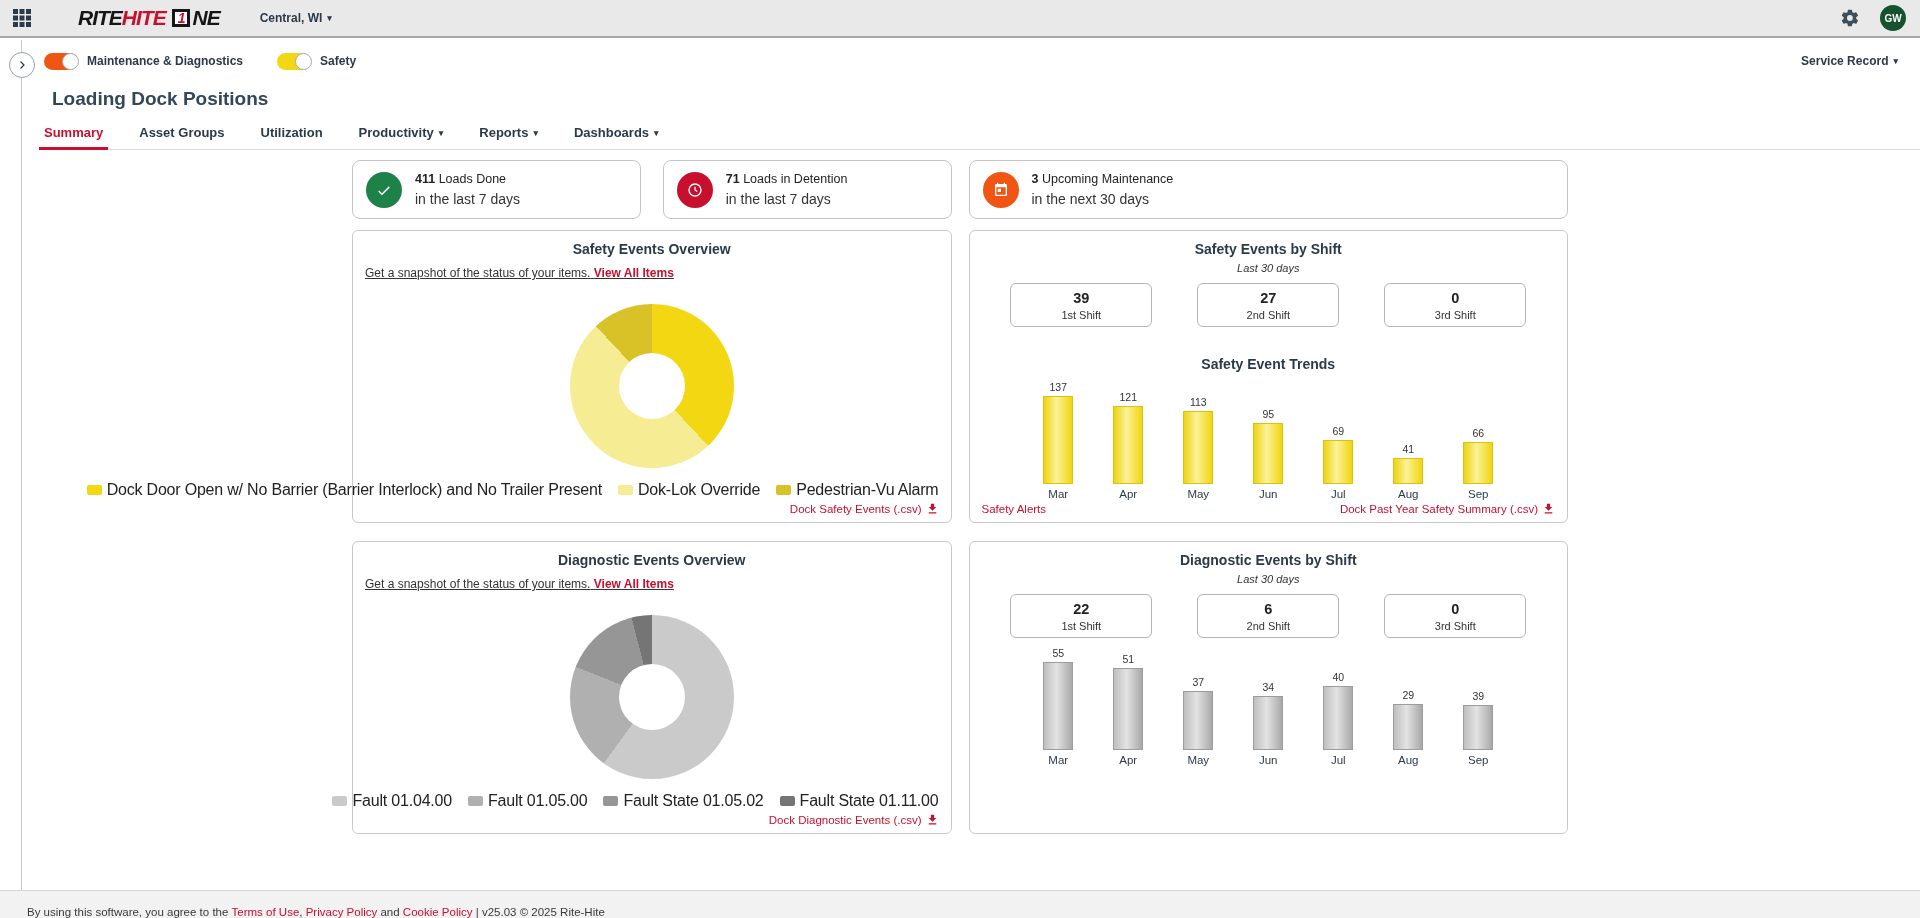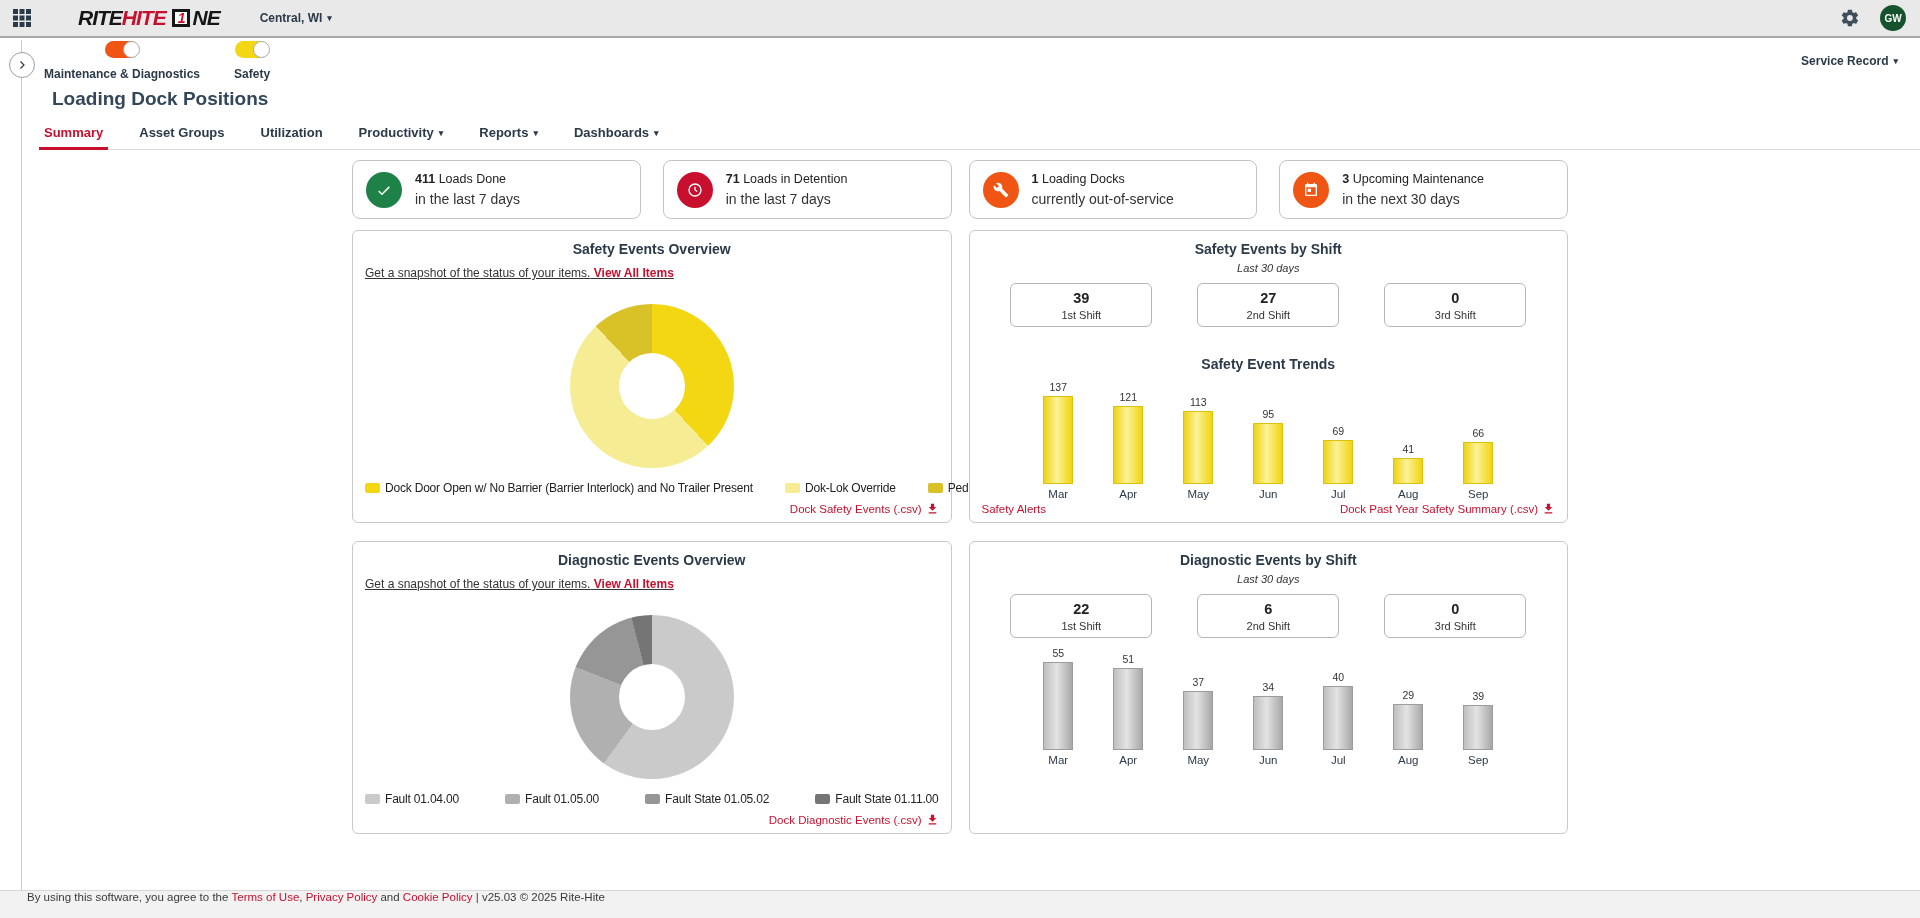--- a/index.html
+++ b/index.html
@@ -32,21 +32,21 @@
   }
   
   .rail-line { position:absolute; left:21px; top:40px; bottom:28px; width:1px; background:#c9c9c9; }
   .rail-btn {
     position:absolute; left:9px; top:52px; width:26px; height:26px; border-radius:50%;
     background:#fff; border:1px solid #9aa0a6; display:flex; align-items:center; justify-content:center;
     cursor:pointer; z-index:3;
   }
   
   .toolbar { display:flex; align-items:center; margin-top:12px; padding:0 22px 0 44px; height:22px; }
-  .toggle-group { display:flex; align-items:center; gap:9px; margin-right:34px;flex-direction:column; }
+  .toggle-group { display:flex; align-items:center; gap:9px; margin-right:34px; }
   .toggle { width:34px; height:17px; border-radius:9px; position:relative; cursor:pointer; flex-shrink:0; }
   .toggle .knob {
     position:absolute; right:-1px; top:0; width:17px; height:17px; border-radius:50%;
     background:#fff; border:1px solid #a9a9a9;
   }
   .toggle-label { font-size:12px; font-weight:bold; color:#2b3a49; }
   .service-record { margin-left:auto; font-size:12px; font-weight:bold; color:#2b3a49; display:flex; align-items:center; gap:5px; cursor:pointer; }
   
   .page-title { margin:16px 0 0 52px; font-size:19px; font-weight:bold; color:#33475b; }
   .tabs { margin:15px 0 0 44px; display:flex; gap:36px; border-bottom:1px solid #dcdcdc; padding-bottom:9px; }
@@ -68,21 +68,21 @@
     position:relative; background:#fff; border:1px solid #c9c9c9; border-radius:6px;
     height:293px; padding:10px 12px;
   }
   .panel.first { margin-bottom:18px; }
   .panel-title { text-align:center; font-size:14px; font-weight:bold; color:#2b3a49; }
   .overview-desc { font-size:12px; color:#333; margin-top:9px;text-decoration:underline; }
   .view-all { color:#c8102e; font-weight:bold; cursor:pointer; }
   .donut-wrap { display:flex; justify-content:center; margin-top:24px; }
   .donut { width:164px; height:164px; border-radius:50%; position:relative; }
   .donut::after { content:""; position:absolute; inset:49px; border-radius:50%; background:#fff; }
-  .legend-row { display:flex; justify-content:space-between; align-items:center; gap:32px; margin-top:13px; font-size:12px; color:#222; white-space:nowrap; letter-spacing:-0.2px; }
+  .legend-row { display:flex; justify-content:flex-end; align-items:center; gap:16px; margin-top:13px; font-size:16px; color:#222; white-space:nowrap; letter-spacing:-0.2px; }
   .legend-item { display:flex; align-items:center; gap:5px; }
   .legend-swatch { width:15px; height:10px; border-radius:2px; display:inline-block; flex-shrink:0; }
   .subtitle { text-align:center; font-style:italic; font-size:11px; color:#333; margin-top:5px; }
   .shift-row { display:flex; justify-content:center; gap:45px; margin-top:9px; }
   .shift-card {
     width:142px; height:44px; border:1px solid #b5b5b5; border-radius:6px; background:#fff;
     display:flex; flex-direction:column; align-items:center; justify-content:center;
   }
   .shift-value { font-size:14.5px; font-weight:bold; color:#222; }
   .shift-label { font-size:11px; color:#333; margin-top:3px; }
@@ -95,21 +95,21 @@
   .panel-links {
     position:absolute; left:12px; right:12px; bottom:7px; display:flex;
     justify-content:space-between; align-items:center; font-size:11.5px; color:#c8102e;
   }
   .panel-links.right-only { justify-content:flex-end; }
   .red-link { color:#c8102e; cursor:pointer; }
   .dl-link { display:inline-flex; align-items:center; gap:4px; color:#c8102e; cursor:pointer; }
   
   .footer {
     position:absolute; left:0; right:0; bottom:0; height:28px; background:#f2f2f2;
-    border-top:1px solid #d7d7d7; display:flex; align-items:flex-start; padding-left:27px;
+    border-top:1px solid #d7d7d7; display:flex; align-items:flex-end; padding-left:27px;
     font-size:11.5px; color:#3a3a3a; white-space:pre;
   }
   .footer .red-link { font-weight:normal; }
 </style>
 </head>
 <body>
 
 <header class="topbar">
   <div class="grid-btn">
     <svg width="20" height="20" viewBox="0 0 20 20">
@@ -296,31 +296,20 @@
         </span>
       </div>
     </section>
   </div>
 
   <div class="col">
     <div class="stats-row">
       <div class="stat-card">
         <div class="stat-icon" style="background-color: rgb(240, 85, 20);">
           <svg width="16" height="16" viewBox="0 0 24 24">
-              <path fill="#fff" d="M22.7 19l-9.1-9.1c.9-2.3.4-5-1.5-6.9-2-2-5-2.4-7.4-1.3L9 6 6 9 1.6 4.7C.4 7.1.9 10.1 2.9 12.1c1.9 1.9 4.6 2.4 6.9 1.5l9.1 9.1c.4.4 1 .4 1.4 0l2.3-2.3c.5-.4.5-1.1.1-1.4z"></path>
-            </svg>
-        </div>
-        <div>
-          <div class="stat-line1"><b>1</b> <span>Loading Docks</span></div>
-          <div class="stat-line2">currently out-of-service</div>
-        </div>
-      </div>
-      <div class="stat-card">
-        <div class="stat-icon" style="background-color: rgb(240, 85, 20);">
-          <svg width="16" height="16" viewBox="0 0 24 24">
               <path fill="#fff" d="M19 3h-1V1h-2v2H8V1H6v2H5c-1.1 0-2 .9-2 2v14c0 1.1.9 2 2 2h14c1.1 0 2-.9 2-2V5c0-1.1-.9-2-2-2zm0 16H5V8h14v11zM7 10h5v5H7z"></path>
             </svg>
         </div>
         <div>
           <div class="stat-line1"><b>3</b> <span>Upcoming Maintenance</span></div>
           <div class="stat-line2">in the next 30 days</div>
         </div>
       </div>
     </div>
 

